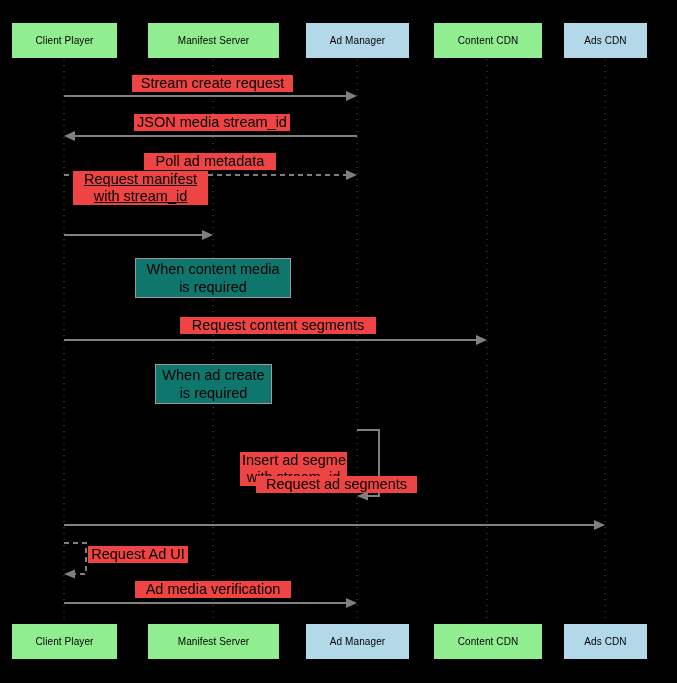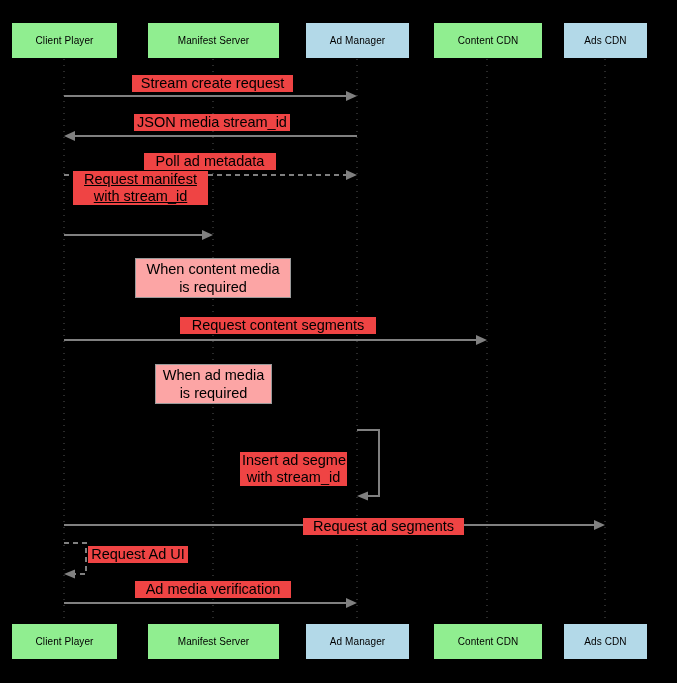--- a/index.html
+++ b/index.html
@@ -7,21 +7,21 @@
        font-family:"Liberation Sans", sans-serif;}
   #diagram{position:absolute;left:0;top:0;width:677px;height:683px;}
 
   .lifeline-box{position:absolute;box-sizing:border-box;border:1px solid #000;
      display:flex;align-items:center;justify-content:center;
      font-size:10px;color:#000;letter-spacing:.1px;white-space:nowrap;}
 
   .msg-label{position:absolute;background:#ef4444;color:#000;font-size:14.5px;
      line-height:17px;text-align:center;white-space:pre;padding:0 2px;}
 
-  .note{position:absolute;box-sizing:border-box;background:#fca5a5;
+  .note{position:absolute;box-sizing:border-box;background:#0f766e;
      border:1px solid #9a9a9a;color:#000;font-size:14.5px;line-height:18px;
      display:flex;align-items:center;justify-content:center;text-align:center;
      white-space:pre;}
 
   svg{position:absolute;left:0;top:0;width:677px;height:683px;overflow:visible;}
 </style>
 </head>
 <body>
 
 <div id="diagram">
@@ -100,24 +100,24 @@
     </div>
   <div id="labels-layer">
       <div class="msg-label" style="left: 132px; top: 75px; width: 157px;">Stream create request</div>
       <div class="msg-label" style="left: 134px; top: 114px; width: 152px;">JSON media stream_id</div>
       <div class="msg-label" style="left: 144px; top: 153px; width: 128px;">Poll ad metadata</div>
       <div class="msg-label" style="left: 73px; top: 171px; width: 131px; text-decoration: underline;">Request manifest
 with stream_id</div>
       <div class="msg-label" style="left: 180px; top: 317px; width: 192px;">Request content segments</div>
       <div class="msg-label" style="left: 240px; top: 452px; width: 103px;">Insert ad segments
 with stream_id</div>
-      <div class="msg-label" style="left: 256px; top: 518px; width: 157px; margin-left: 47px;">Request ad segments</div>
+      <div class="msg-label" style="left: 256px; top: 476px; width: 157px;">Request ad segments</div>
       <div class="msg-label" style="left: 88px; top: 546px; width: 96px;">Request Ad UI</div>
       <div class="msg-label" style="left: 135px; top: 581px; width: 152px;">Ad media verification</div>
     </div>
   <div id="notes-layer">
       <div class="note" style="left: 135px; top: 258px; width: 156px; height: 40px;">When content media
 is required</div>
-      <div class="note" style="left: 155px; top: 364px; width: 117px; height: 40px;">When ad media
+      <div class="note" style="left: 155px; top: 364px; width: 117px; height: 40px;">When ad create
 is required</div>
     </div>
 
 </div>
 
 </body></html>

